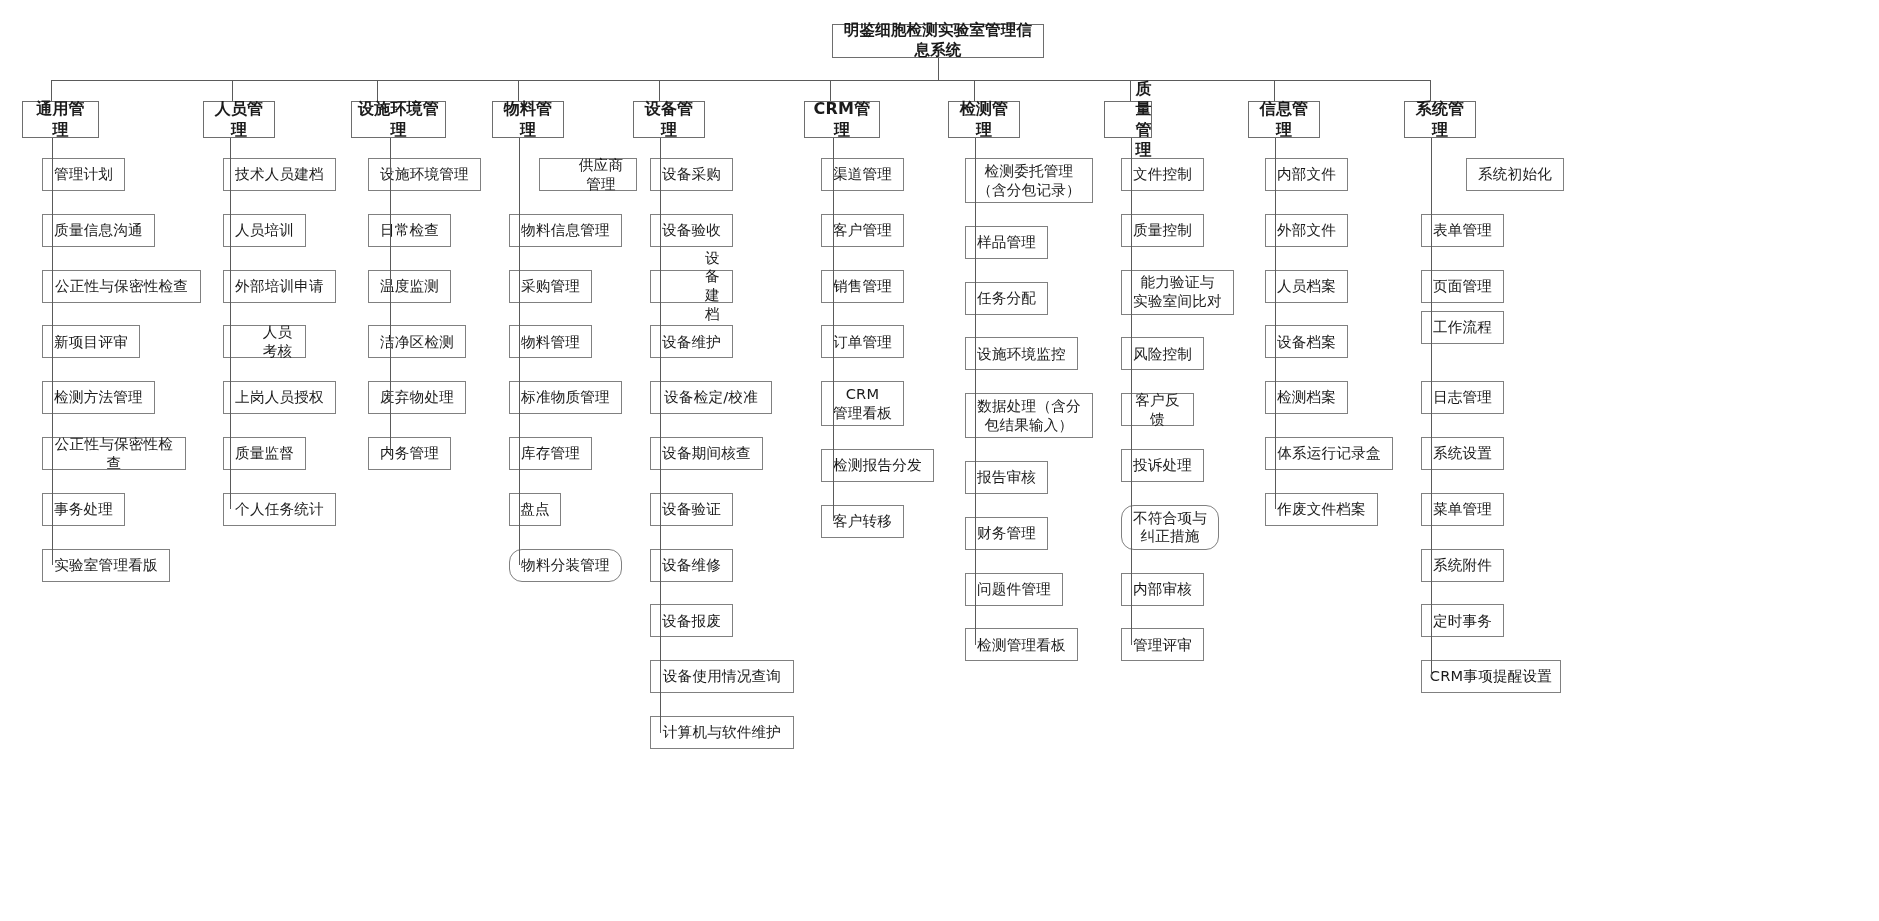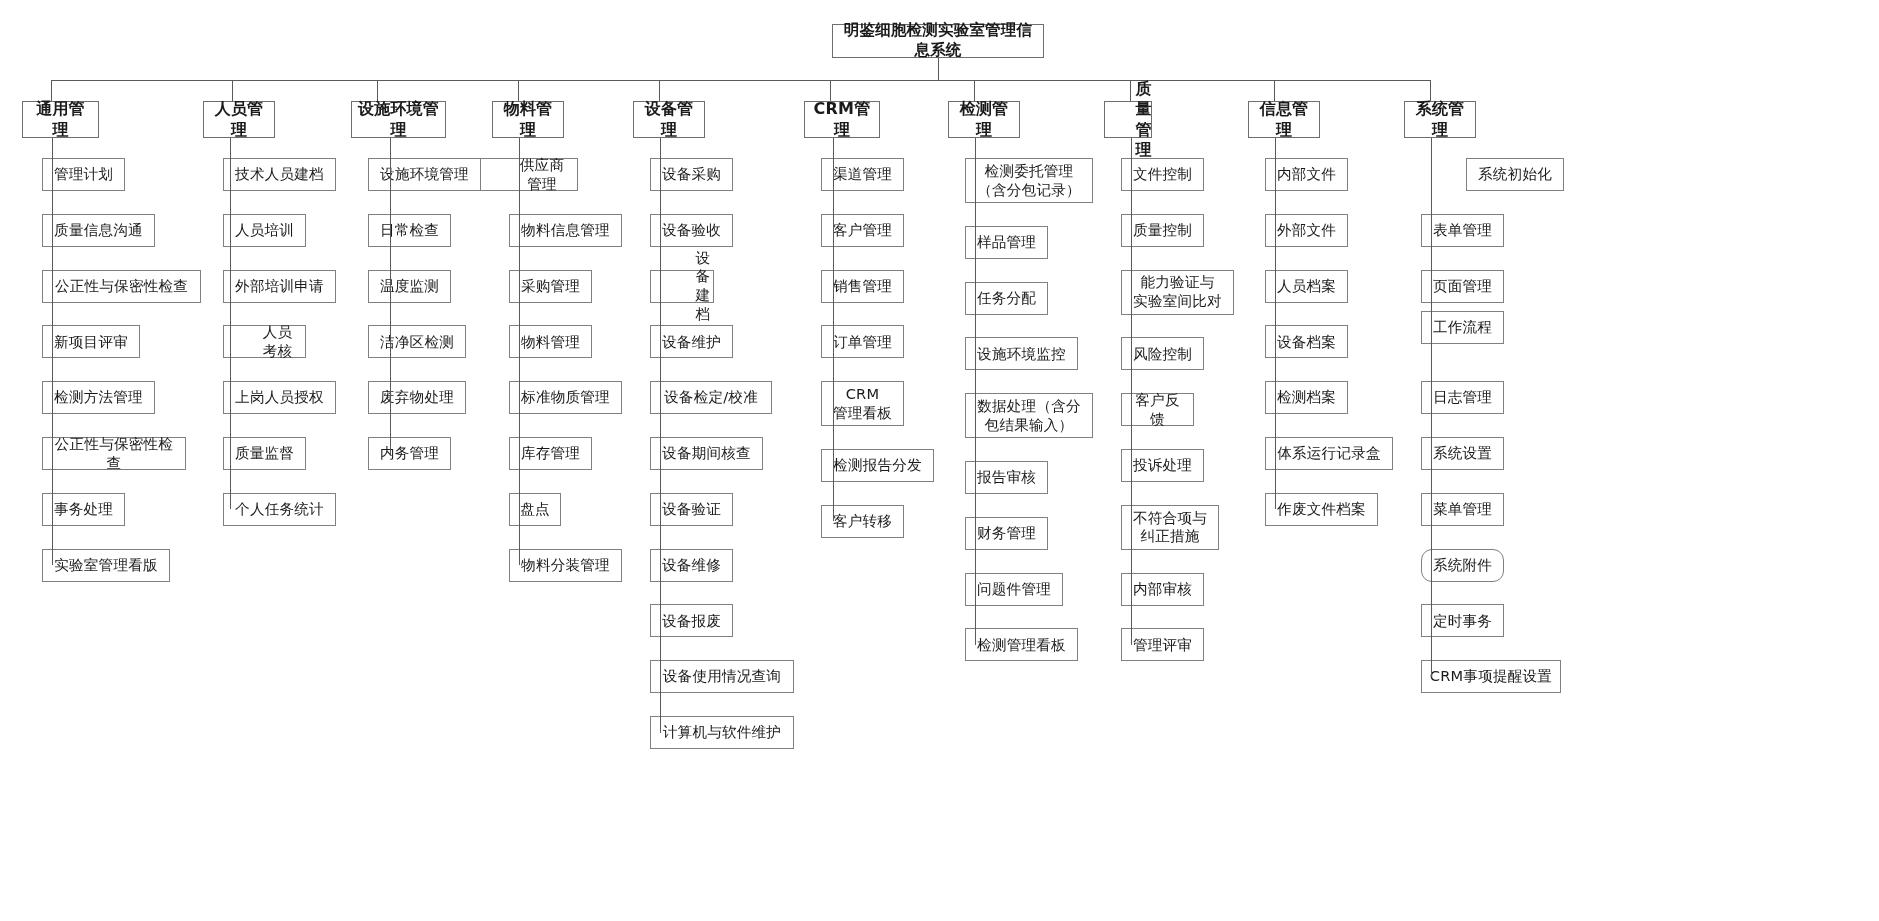--- a/index.html
+++ b/index.html
@@ -110,44 +110,44 @@
     <div class="line h" style="left: 389.5px; top: 286.1px;"></div>
     <div class="node leaf-node" style="left: 368px; top: 325.4px; width: 98px; height: 33px;">洁净区检测</div>
     <div class="line h" style="left: 389.5px; top: 341.9px;"></div>
     <div class="node leaf-node" style="left: 368px; top: 381.2px; width: 98px; height: 33px;">废弃物处理</div>
     <div class="line h" style="left: 389.5px; top: 397.7px;"></div>
     <div class="node leaf-node" style="left: 368px; top: 437px; width: 83px; height: 33px;">内务管理</div>
     <div class="line h" style="left: 389.5px; top: 453.5px;"></div>
     <div class="line v" style="left: 389.5px; top: 138px; height: 315.5px;"></div>
     <div class="line v" style="left: 518px; top: 80px; height: 21px;"></div>
     <div class="node cat-node" style="left: 492px; top: 101px; width: 72px;">物料管理</div>
-    <div class="node leaf-node" style="left: 480px; top: 158px; width: 98px; height: 33px; padding-left: 32px;">供应商管理</div>
+    <div class="node leaf-node" style="left: 539px; top: 158px; width: 98px; height: 33px; padding-left: 32px;">供应商管理</div>
     <div class="line h" style="left: 519px; top: 174.5px;"></div>
     <div class="node leaf-node" style="left: 509px; top: 213.8px; width: 113px; height: 33px;">物料信息管理</div>
     <div class="line h" style="left: 519px; top: 230.3px;"></div>
     <div class="node leaf-node" style="left: 509px; top: 269.6px; width: 83px; height: 33px;">采购管理</div>
     <div class="line h" style="left: 519px; top: 286.1px;"></div>
     <div class="node leaf-node" style="left: 509px; top: 325.4px; width: 83px; height: 33px;">物料管理</div>
     <div class="line h" style="left: 519px; top: 341.9px;"></div>
     <div class="node leaf-node" style="left: 509px; top: 381.2px; width: 113px; height: 33px;">标准物质管理</div>
     <div class="line h" style="left: 519px; top: 397.7px;"></div>
     <div class="node leaf-node" style="left: 509px; top: 437px; width: 83px; height: 33px;">库存管理</div>
     <div class="line h" style="left: 519px; top: 453.5px;"></div>
     <div class="node leaf-node" style="left: 509px; top: 492.8px; width: 52px; height: 33px;">盘点</div>
     <div class="line h" style="left: 519px; top: 509.3px;"></div>
-    <div class="node leaf-node" style="left: 509px; top: 548.6px; width: 113px; height: 33px;">物料分装管理</div>
+    <div class="node leaf-node" style="left: 509px; top: 548.6px; width: 113px; height: 33px; border-radius: 13px;">物料分装管理</div>
     <div class="line h" style="left: 519px; top: 565.1px;"></div>
     <div class="line v" style="left: 519px; top: 138px; height: 427.1px;"></div>
     <div class="line v" style="left: 659px; top: 80px; height: 21px;"></div>
     <div class="node cat-node" style="left: 633px; top: 101px; width: 72px;">设备管理</div>
     <div class="node leaf-node" style="left: 650px; top: 158px; width: 83px; height: 33px;">设备采购</div>
     <div class="line h" style="left: 660px; top: 174.5px;"></div>
     <div class="node leaf-node" style="left: 650px; top: 213.8px; width: 83px; height: 33px;">设备验收</div>
     <div class="line h" style="left: 660px; top: 230.3px;"></div>
-    <div class="node leaf-node" style="left: 650px; top: 269.6px; width: 64px; height: 33px; padding-left: 48px;">设备建档</div>
+    <div class="node leaf-node" style="left: 650px; top: 269.6px; width: 83px; height: 33px; padding-left: 48px;">设备建档</div>
     <div class="line h" style="left: 660px; top: 286.1px;"></div>
     <div class="node leaf-node" style="left: 650px; top: 325.4px; width: 83px; height: 33px;">设备维护</div>
     <div class="line h" style="left: 660px; top: 341.9px;"></div>
     <div class="node leaf-node" style="left: 650px; top: 381.2px; width: 122px; height: 33px;">设备检定/校准</div>
     <div class="line h" style="left: 660px; top: 397.7px;"></div>
     <div class="node leaf-node" style="left: 650px; top: 437px; width: 113px; height: 33px;">设备期间核查</div>
     <div class="line h" style="left: 660px; top: 453.5px;"></div>
     <div class="node leaf-node" style="left: 650px; top: 492.8px; width: 83px; height: 33px;">设备验证</div>
     <div class="line h" style="left: 660px; top: 509.3px;"></div>
     <div class="node leaf-node" style="left: 650px; top: 548.6px; width: 83px; height: 33px;">设备维修</div>
@@ -208,21 +208,21 @@
     <div class="line h" style="left: 1131px; top: 230.3px;"></div>
     <div class="node leaf-node" style="left: 1121px; top: 269.6px; width: 113px; height: 45px;">能力验证与
 实验室间比对</div>
     <div class="line h" style="left: 1131px; top: 292.1px;"></div>
     <div class="node leaf-node" style="left: 1121px; top: 337.4px; width: 83px; height: 33px;">风险控制</div>
     <div class="line h" style="left: 1131px; top: 353.9px;"></div>
     <div class="node leaf-node" style="left: 1121px; top: 393.2px; width: 73px; height: 33px;">客户反馈</div>
     <div class="line h" style="left: 1131px; top: 409.7px;"></div>
     <div class="node leaf-node" style="left: 1121px; top: 449px; width: 83px; height: 33px;">投诉处理</div>
     <div class="line h" style="left: 1131px; top: 465.5px;"></div>
-    <div class="node leaf-node" style="left: 1121px; top: 504.8px; width: 98px; height: 45px;">不符合项与
+    <div class="node leaf-node" style="left: 1121px; top: 504.8px; width: 98px; height: 45px; border-radius: 13px;">不符合项与
 纠正措施</div>
     <div class="line h" style="left: 1131px; top: 527.3px;"></div>
     <div class="node leaf-node" style="left: 1121px; top: 572.6px; width: 83px; height: 33px;">内部审核</div>
     <div class="line h" style="left: 1131px; top: 589.1px;"></div>
     <div class="node leaf-node" style="left: 1121px; top: 628.4px; width: 83px; height: 33px;">管理评审</div>
     <div class="line h" style="left: 1131px; top: 644.9px;"></div>
     <div class="line v" style="left: 1131px; top: 138px; height: 506.9px;"></div>
     <div class="line v" style="left: 1274px; top: 80px; height: 21px;"></div>
     <div class="node cat-node" style="left: 1248px; top: 101px; width: 72px;">信息管理</div>
     <div class="node leaf-node" style="left: 1265px; top: 158px; width: 83px; height: 33px;">内部文件</div>
@@ -249,20 +249,20 @@
     <div class="node leaf-node" style="left: 1421px; top: 269.6px; width: 83px; height: 33px;">页面管理</div>
     <div class="line h" style="left: 1431px; top: 286.1px;"></div>
     <div class="node leaf-node" style="left: 1421px; top: 311px; width: 83px; height: 33px;">工作流程</div>
     <div class="line h" style="left: 1431px; top: 341.9px;"></div>
     <div class="node leaf-node" style="left: 1421px; top: 381.2px; width: 83px; height: 33px;">日志管理</div>
     <div class="line h" style="left: 1431px; top: 397.7px;"></div>
     <div class="node leaf-node" style="left: 1421px; top: 437px; width: 83px; height: 33px;">系统设置</div>
     <div class="line h" style="left: 1431px; top: 453.5px;"></div>
     <div class="node leaf-node" style="left: 1421px; top: 492.8px; width: 83px; height: 33px;">菜单管理</div>
     <div class="line h" style="left: 1431px; top: 509.3px;"></div>
-    <div class="node leaf-node" style="left: 1421px; top: 548.6px; width: 83px; height: 33px; border-radius: 11px;">系统附件</div>
+    <div class="node leaf-node" style="left: 1421px; top: 548.6px; width: 83px; height: 33px;">系统附件</div>
     <div class="line h" style="left: 1431px; top: 565.1px;"></div>
     <div class="node leaf-node" style="left: 1421px; top: 604.4px; width: 83px; height: 33px;">定时事务</div>
     <div class="line h" style="left: 1431px; top: 620.9px;"></div>
     <div class="node leaf-node" style="left: 1421px; top: 660.2px; width: 140px; height: 33px;">CRM事项提醒设置</div>
     <div class="line h" style="left: 1431px; top: 676.7px;"></div>
     <div class="line v" style="left: 1431px; top: 138px; height: 538.7px;"></div>
   </div>
 
 </body></html>

